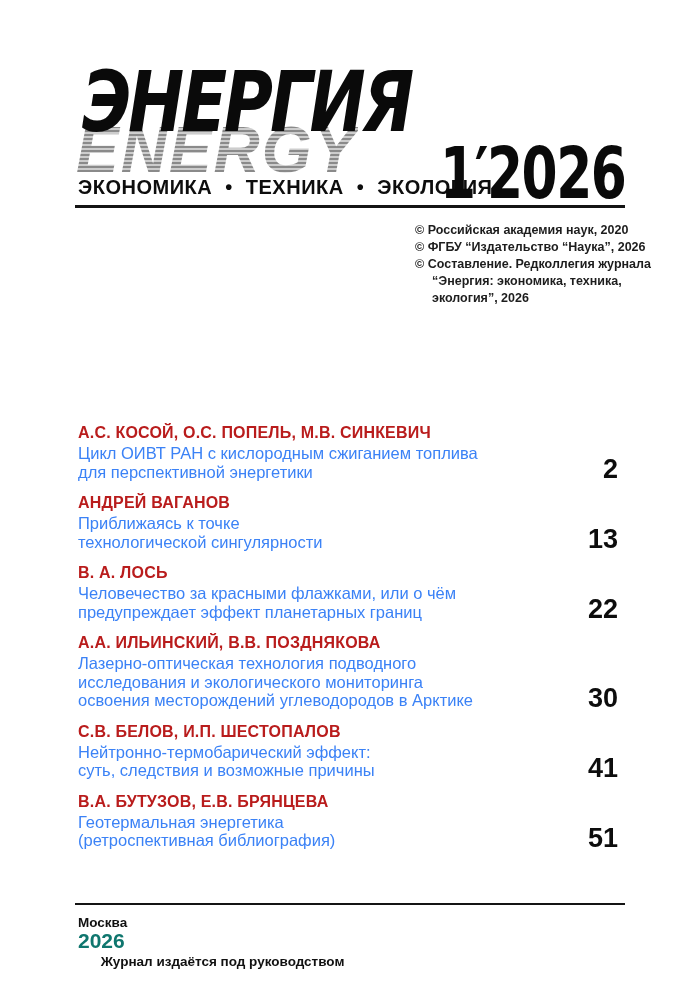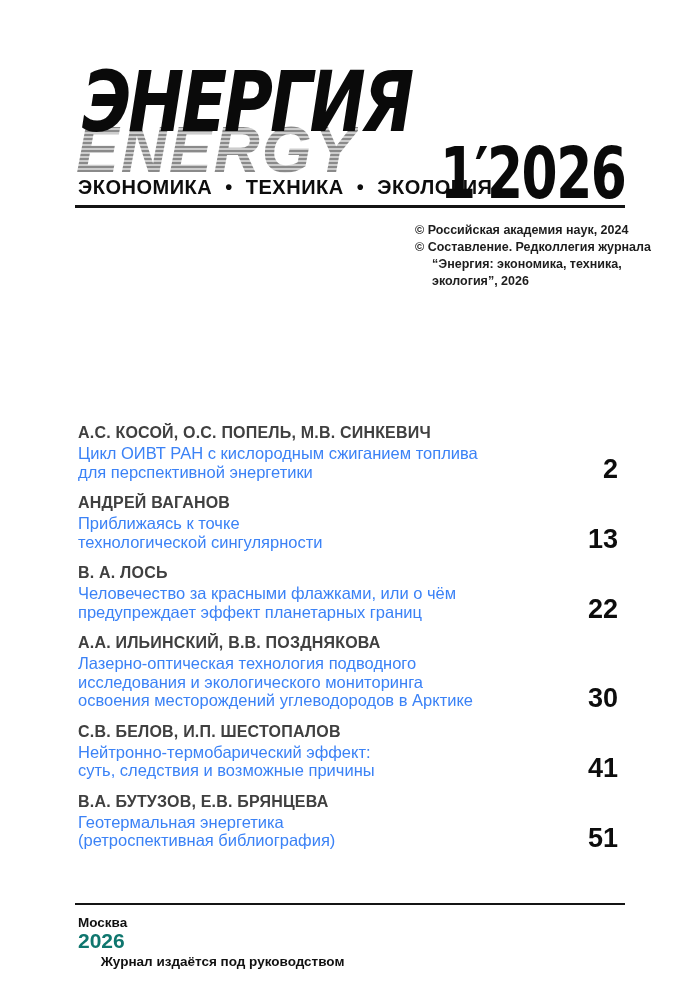--- a/index.html
+++ b/index.html
@@ -37,21 +37,21 @@
   
   .copyright{position:absolute;left:415px;top:222px;width:270px;}
   .c-item{
     font-size:12.5px;line-height:17px;font-weight:700;color:#1d1d1d;
     padding-left:17px;text-indent:-17px;white-space:pre-line;margin:0;
   }
   
   .toc{position:absolute;left:78px;top:424px;width:540px;}
   .entry{display:flex;justify-content:space-between;align-items:flex-end;margin-bottom:13px;}
   .entry-text{max-width:470px;}
-  .authors{margin:0 0 2px 0;font-size:16px;line-height:18px;font-weight:700;letter-spacing:.2px;color:#404040;}
+  .authors{margin:0 0 2px 0;font-size:16px;line-height:18px;font-weight:700;letter-spacing:.2px;color:#b91c1c;}
   .etitle{margin:0;font-size:16.5px;line-height:18.5px;font-weight:400;color:#3b82f6;white-space:pre-line;}
   .pageno{font-size:27px;line-height:23px;font-weight:600;color:#0d0d0d;flex:0 0 auto;}
   
   .f-rule{position:absolute;left:75px;top:903px;width:550px;height:2px;background:#141414;}
   .footer{position:absolute;left:78px;top:915px;width:547px;display:flex;justify-content:space-between;align-items:flex-start;flex-direction:column;}
   .f-city{font-size:13.5px;line-height:16px;font-weight:700;color:#111;}
   .f-year{font-size:21px;line-height:20px;font-weight:700;color:#0f766e;}
   .f-note{font-size:13.5px;line-height:22px;font-weight:700;color:#111;text-align:right;white-space:pre-line;}
 </style>
 </head>
@@ -61,21 +61,22 @@
 
   <header>
     <div class="m-ru">ЭНЕРГИЯ</div>
     <div class="m-en">ENERGY</div>
     <div class="m-sub">ЭКОНОМИКА • ТЕХНИКА • ЭКОЛОГИЯ</div>
     <div class="m-issue">1′2026</div>
     <div class="m-rule"></div>
   </header>
 
   <section class="copyright">
-    <p class="c-item">© Российская академия наук, 2024</p>
+    <p class="c-item">© Российская академия наук, 2020</p>
+    <p class="c-item">© ФГБУ “Издательство “Наука”, 2026</p>
     <p class="c-item">© Составление. Редколлегия журнала
 “Энергия: экономика, техника,
 экология”, 2026</p>
   </section>
 
   <main class="toc">
 
     <article class="entry">
       <div class="entry-text">
         <h3 class="authors">А.С. КОСОЙ, О.С. ПОПЕЛЬ, М.В. СИНКЕВИЧ</h3>

